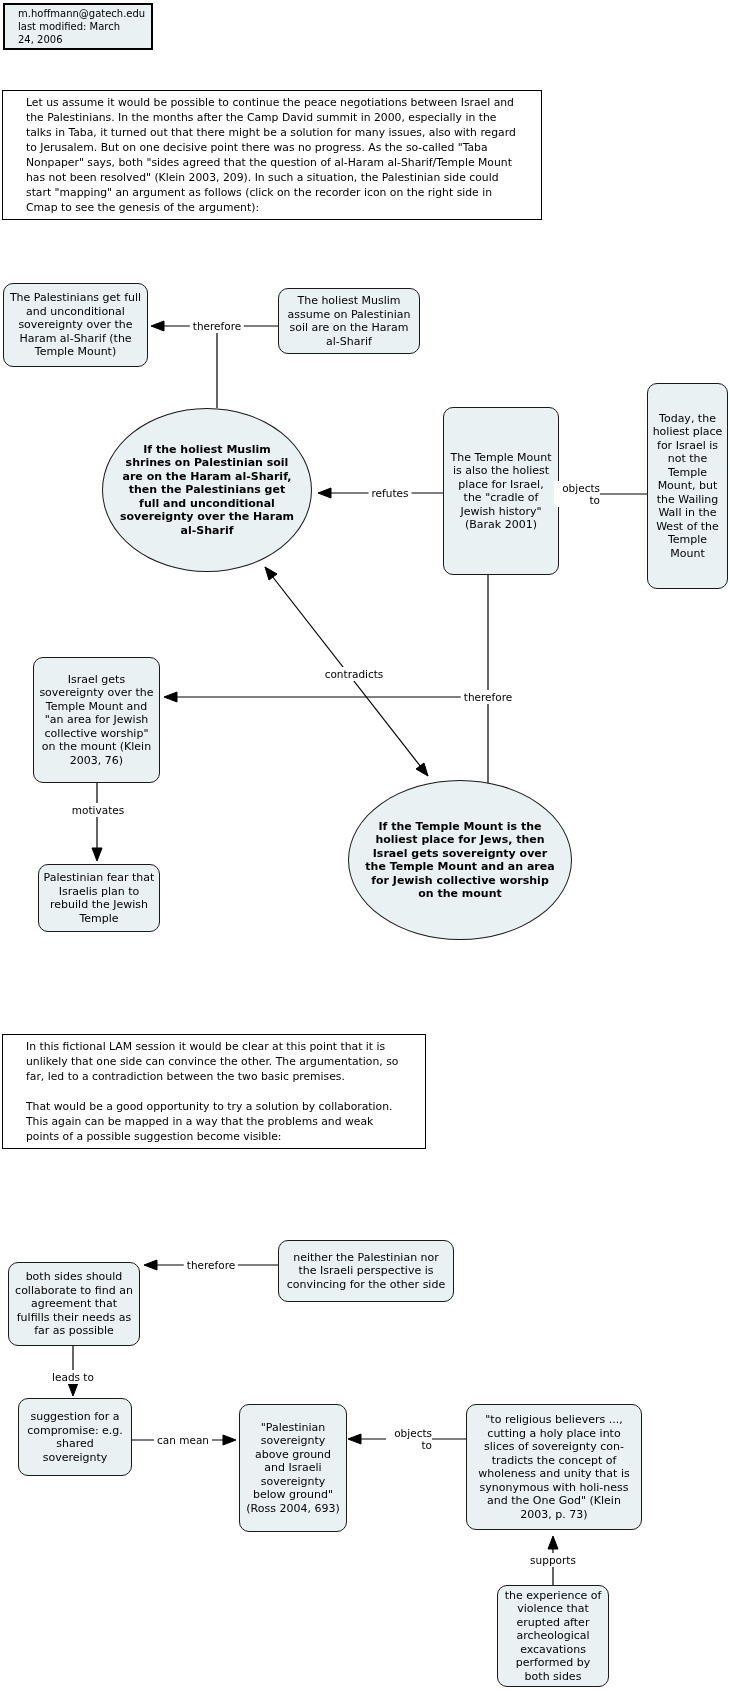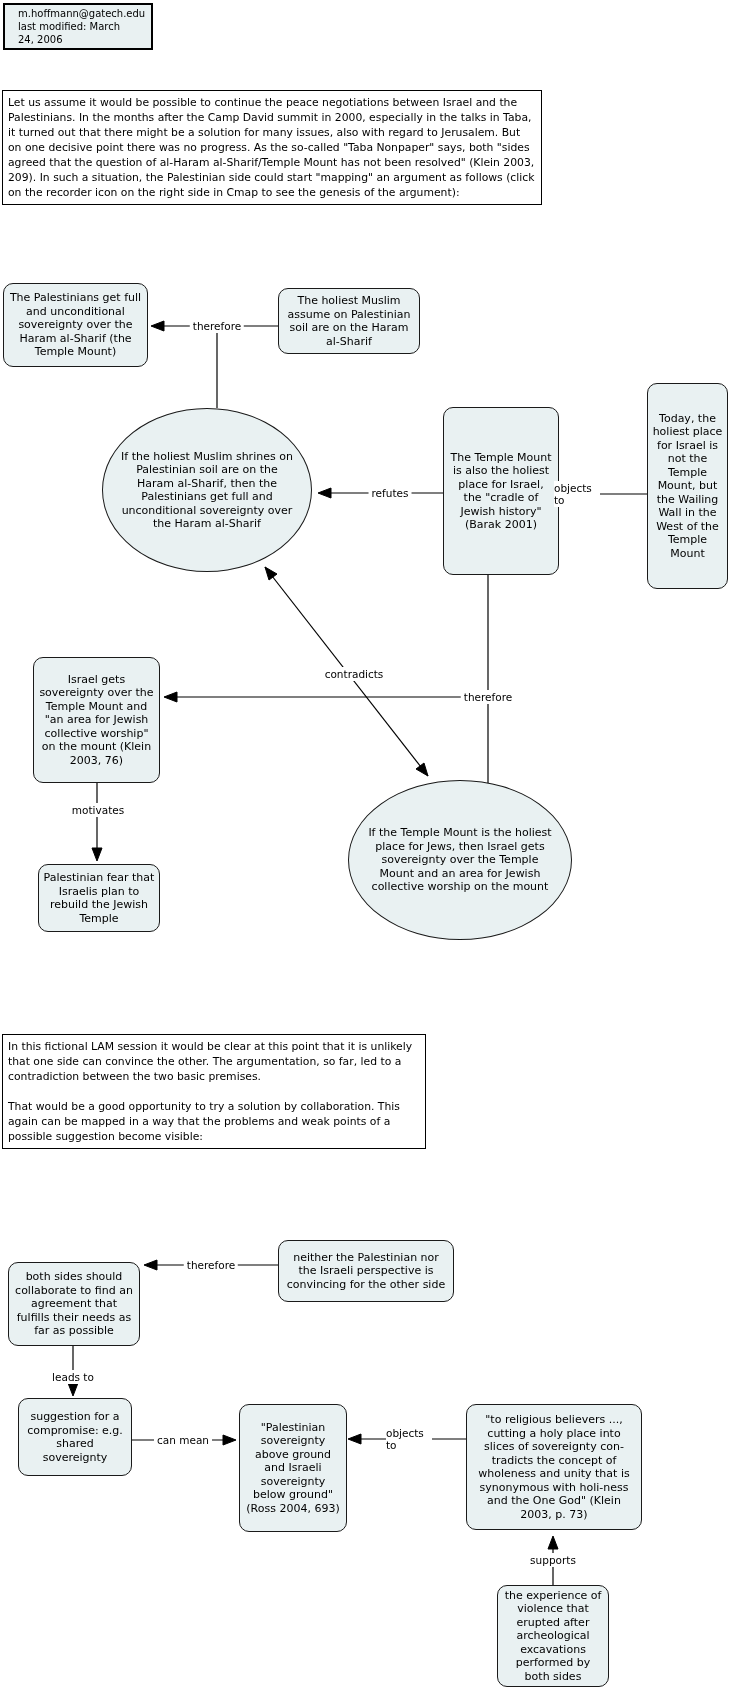--- a/index.html
+++ b/index.html
@@ -6,27 +6,27 @@
   .canvas{position:relative;width:730px;height:1691px;background:#fff;
           font-family:"DejaVu Sans",sans-serif;color:#000;overflow:hidden;}
   .wires{position:absolute;left:0;top:0;z-index:1;}
   .wires line{stroke:#000;stroke-width:1.2;}
   .wires polygon{fill:#000;stroke:#000;}
   .node{position:absolute;z-index:2;box-sizing:border-box;
         background:var(--node-fill,#e9f1f2);
         border:1.4px solid var(--node-border,#1a1a1a);
         border-radius:10px;display:flex;align-items:center;justify-content:center;
         text-align:center;font-size:11px;line-height:13.5px;padding:4px;overflow:hidden;}
-  .ellipse{border-radius:50%;padding:10px 16px;}
+  .ellipse{border-radius:50%;padding:10px 16px;font-weight:bold;}
   .elabel{position:absolute;z-index:3;transform:translate(-50%,-50%);
           background:#fff;font-size:10.5px;line-height:12px;padding:1px 3px;
-          text-align:left;white-space:nowrap;}
+          text-align:right;white-space:nowrap;}
   .elabel.narrow{white-space:normal;width:46px;padding:1px 0;}
   .textbox{position:absolute;box-sizing:border-box;background:#fff;border:1px solid #000;
-           font-size:10.8px;line-height:15px;padding:4px 5px;z-index:2;}
+           font-size:10.8px;line-height:15px;padding:4px 23px;z-index:2;}
   .textbox p{margin:0;}
   .textbox p + p{margin-top:15px;}
   .headerbox{position:absolute;left:3px;top:3px;width:150px;box-sizing:border-box;
              background:var(--node-fill,#e9f1f2);border:2px solid #000;
              font-size:10px;line-height:13px;padding:2px 13px;z-index:2;}
 </style>
 </head>
 <body>
 
 <div class="canvas">

